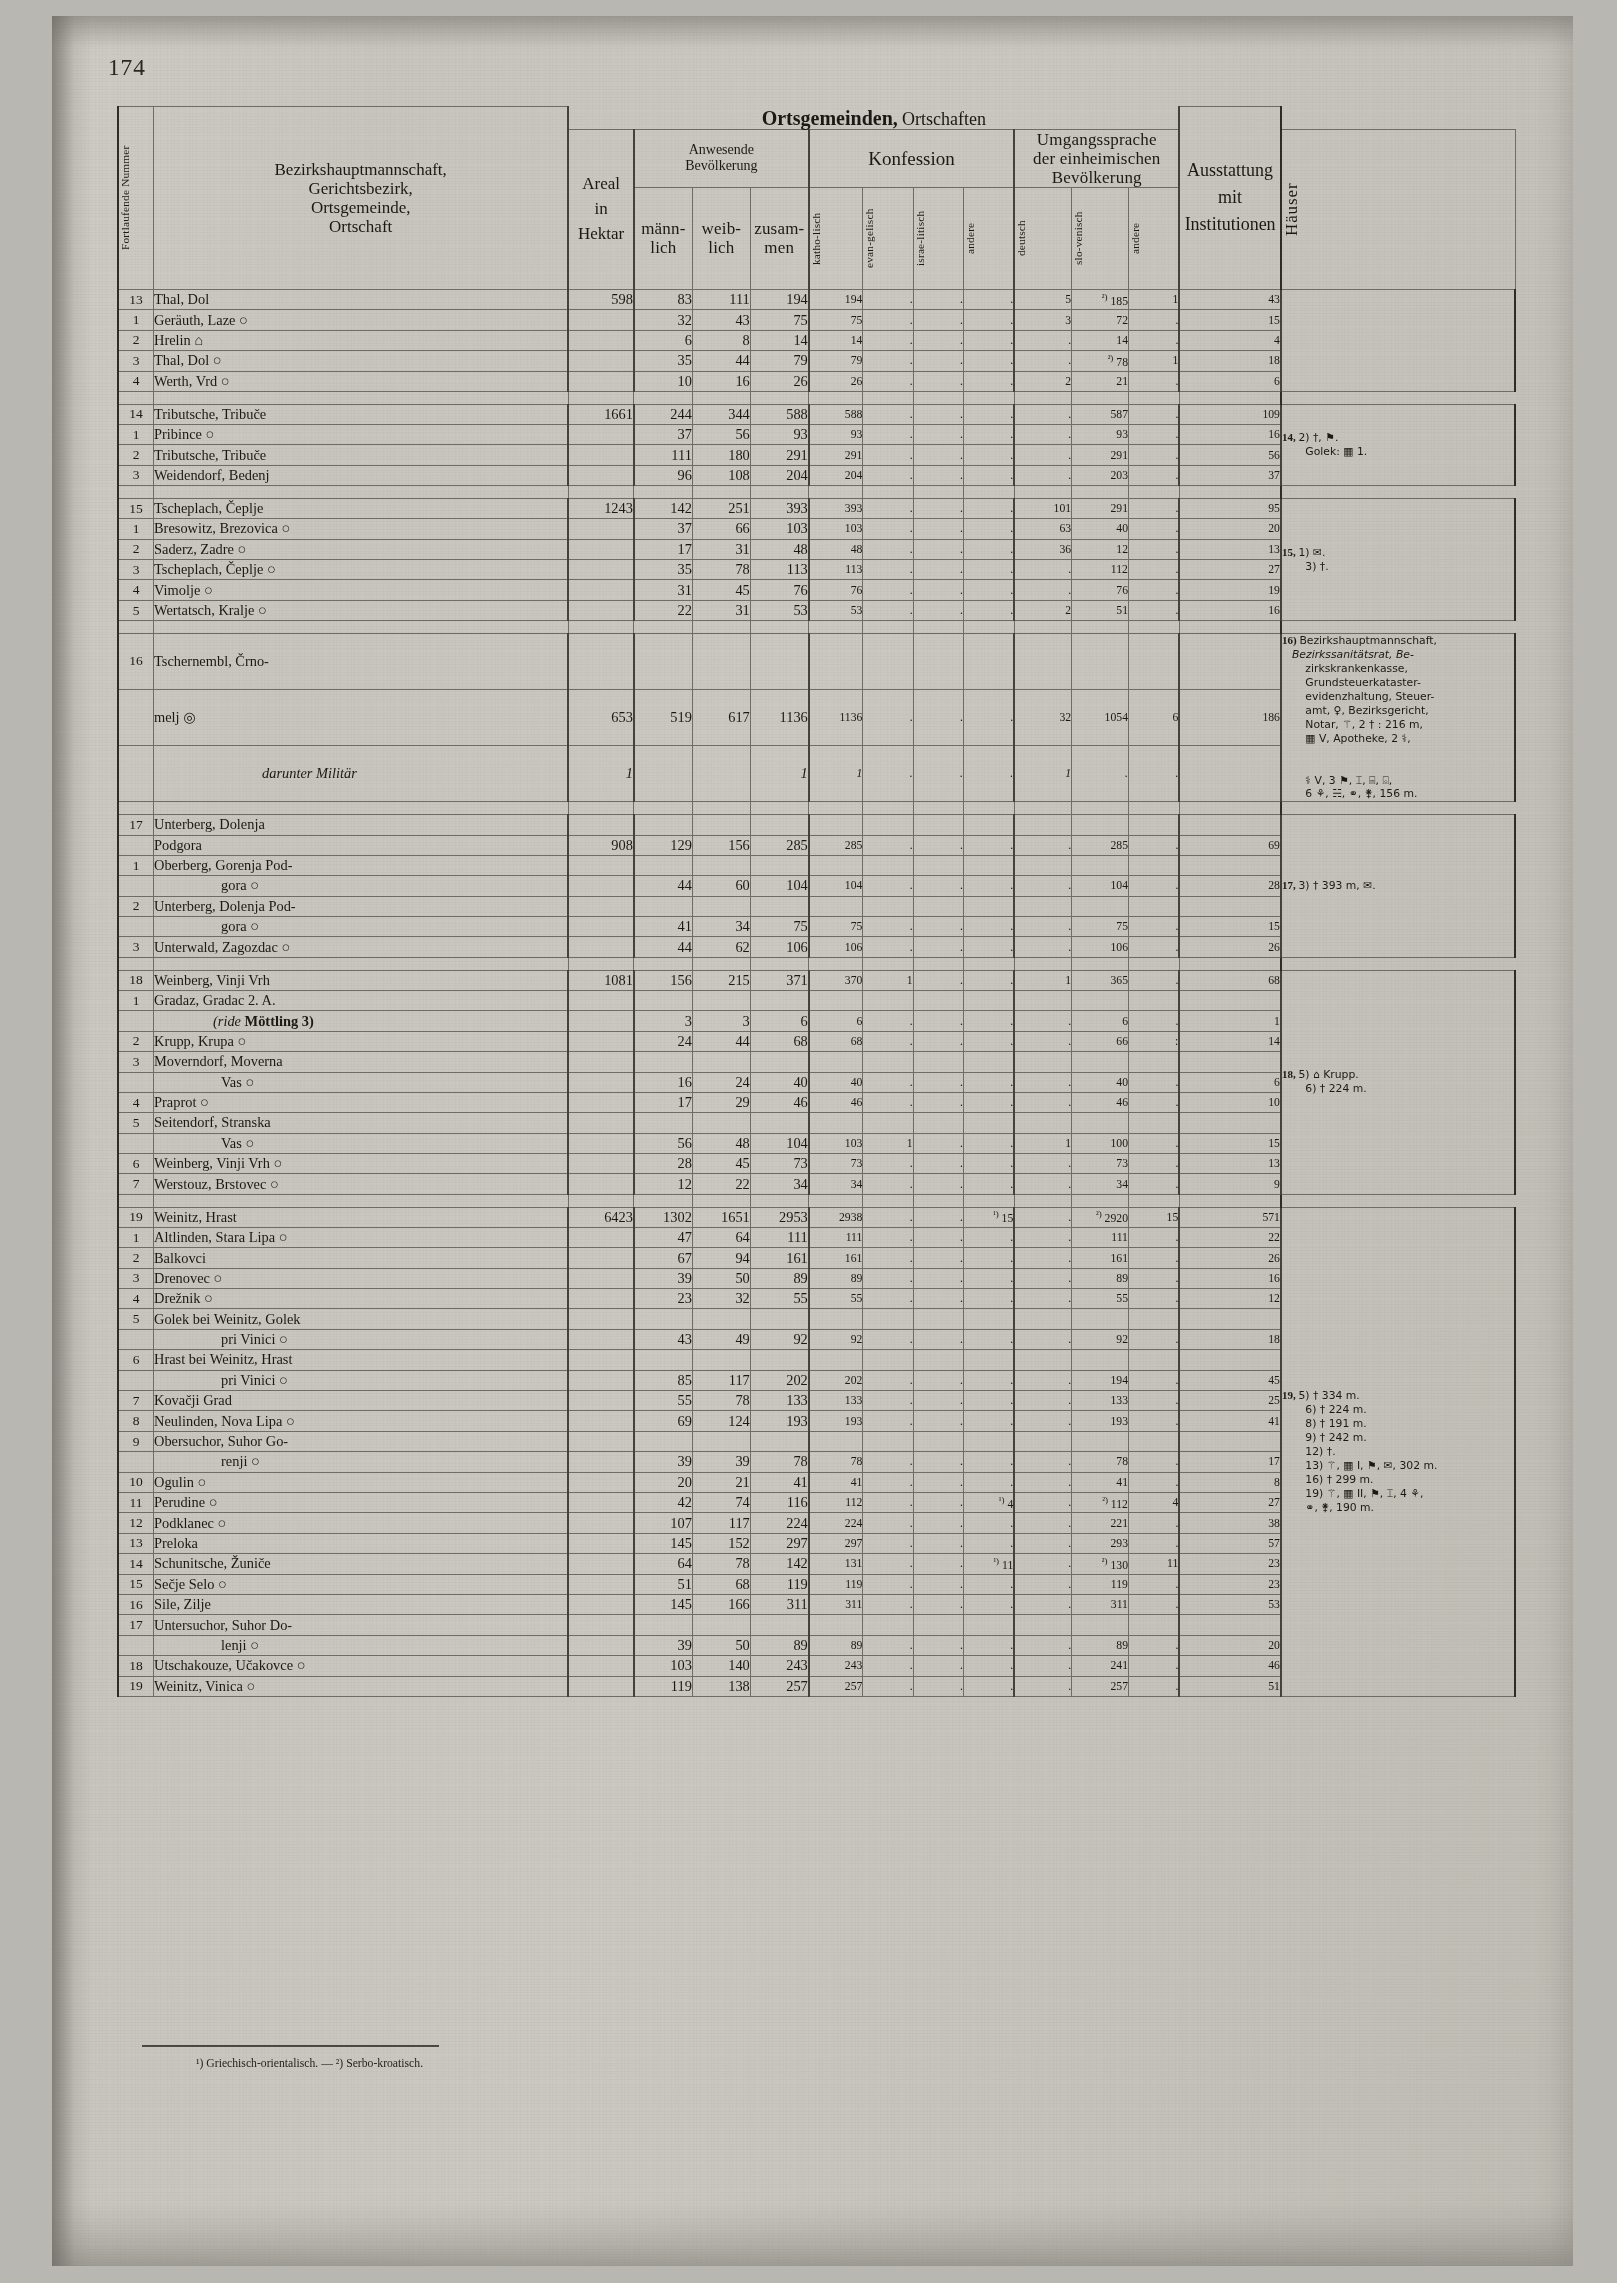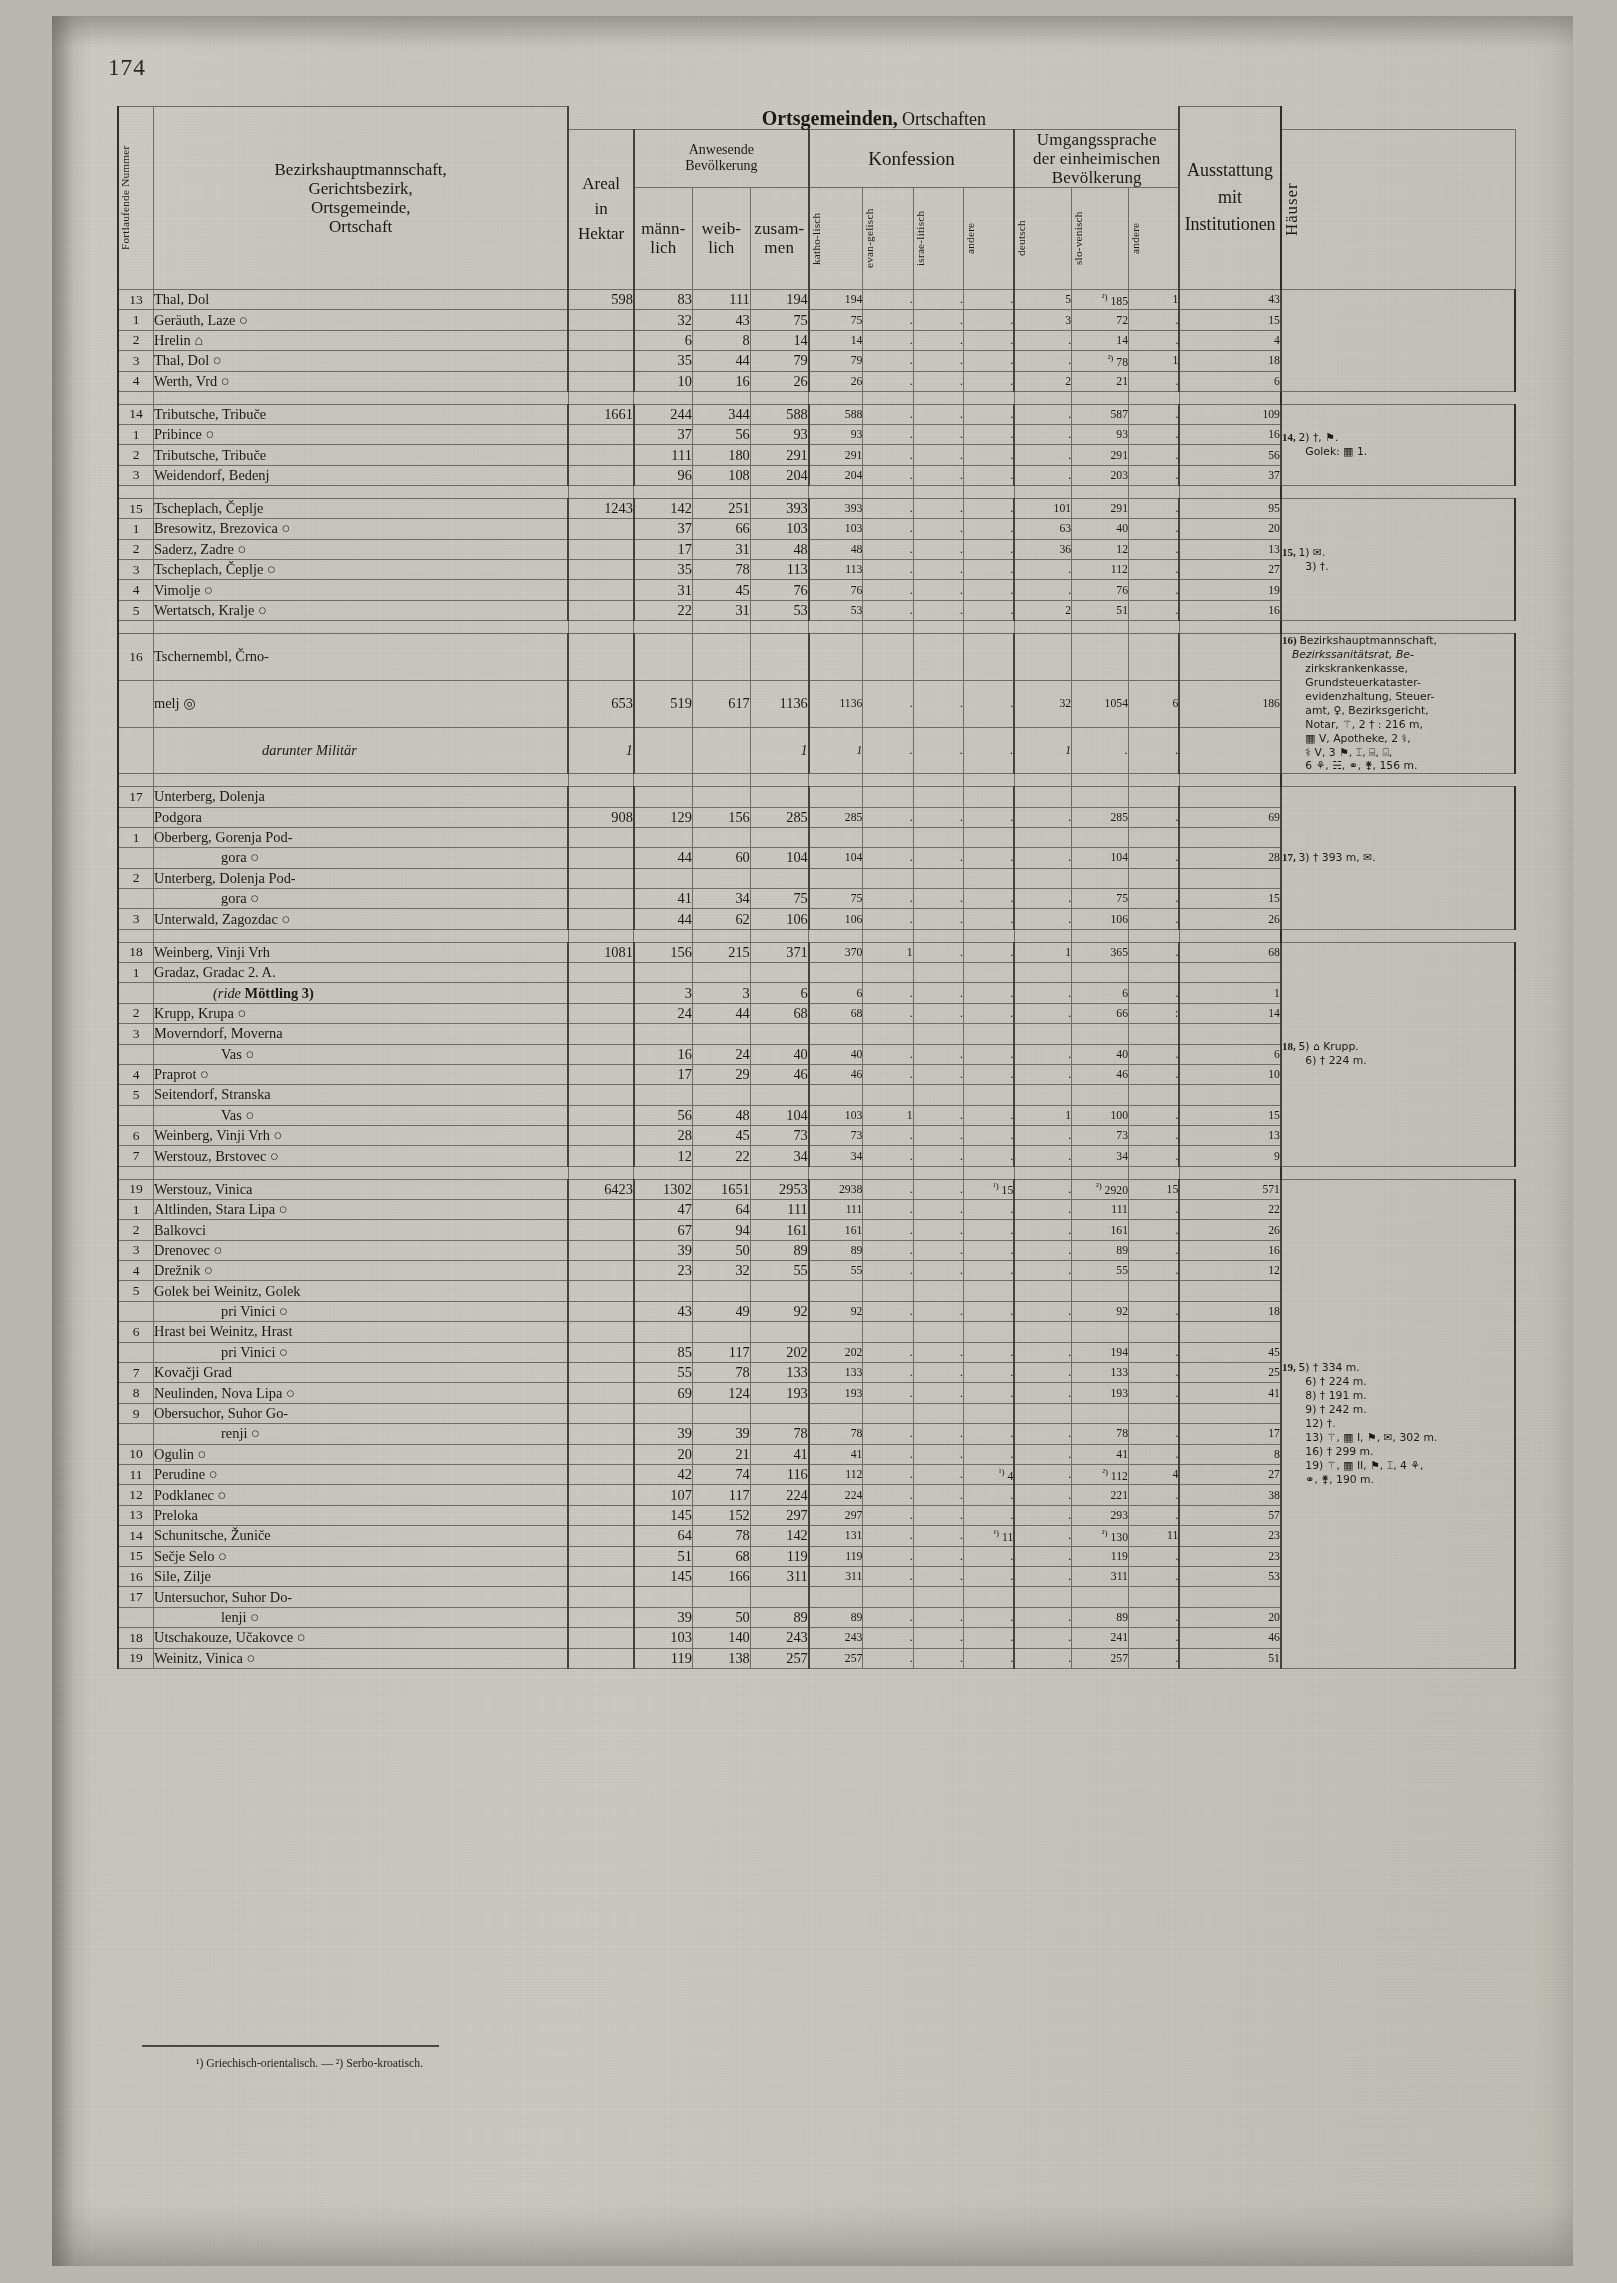--- a/index.html
+++ b/index.html
@@ -537,21 +537,21 @@
           <td class="c-haus dbl-l"></td>
           <td class="c-aus dbl-l outerR ausbox" rowspan="3">
             <div><span class="num">16) </span><span class="glyph">Bezirkshauptmannschaft,</span></div>
             <div style="padding-left: 10px; font-style: italic;"><span class="glyph">Bezirkssanitätsrat,  Be-</span></div>
             <div style="padding-left: 23.4px;"><span class="glyph">zirkskrankenkasse,</span></div>
             <div style="padding-left: 23.4px;"><span class="glyph">Grundsteuerkataster-</span></div>
             <div style="padding-left: 23.4px;"><span class="glyph">evidenzhaltung, Steuer-</span></div>
             <div style="padding-left: 23.4px;"><span class="glyph">amt, ♀, Bezirksgericht,</span></div>
             <div style="padding-left: 23.4px;"><span class="glyph">Notar, ⚚, 2 † : 216 m,</span></div>
             <div style="padding-left: 23.4px;"><span class="glyph">▦ V, Apotheke, 2 ⚕,</span></div>
-            <div style="padding-left: 23.4px;"><span class="glyph">⚕ V, 3 ⚑, ⌶, ⌸, ⌺,</span></div>
+            <div style="padding-left: 23.4px; margin-top: 28px;"><span class="glyph">⚕ V, 3 ⚑, ⌶, ⌸, ⌺,</span></div>
             <div style="padding-left: 23.4px;"><span class="glyph">6 ⚘, ☵, ⚭, ⚵, 156 m.</span></div>
           </td>
         </tr>
         <tr>
           <td class="c-no outerL bold"></td>
           <td class="c-name ind bold dbl-r">melj ◎</td>
           <td class="c-areal">653</td>
           <td class="c-n dbl-l">519</td>
           <td class="c-n">617</td>
           <td class="c-n">1136</td>
@@ -918,21 +918,21 @@
           <td></td>
           <td></td>
           <td></td>
           <td></td>
           <td></td>
           <td></td>
           <td class="outerR"></td>
         </tr>
         <tr>
           <td class="c-no outerL bold">19</td>
-          <td class="c-name bold dbl-r">Werstouz, Vinica</td>
+          <td class="c-name bold dbl-r">Weinitz, Hrast</td>
           <td class="c-areal">6423</td>
           <td class="c-n dbl-l">1302</td>
           <td class="c-n">1651</td>
           <td class="c-n">2953</td>
           <td class="c-ns dbl-l">2938</td>
           <td class="c-nt">.</td>
           <td class="c-nt">.</td>
           <td class="c-nt"><span class="sup">¹)</span> 15</td>
           <td class="c-lang dbl-l">.</td>
           <td class="c-lang"><span class="sup">²)</span> 2920</td>

